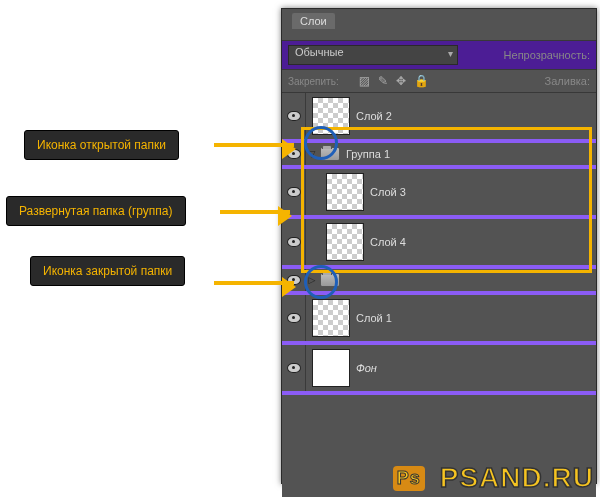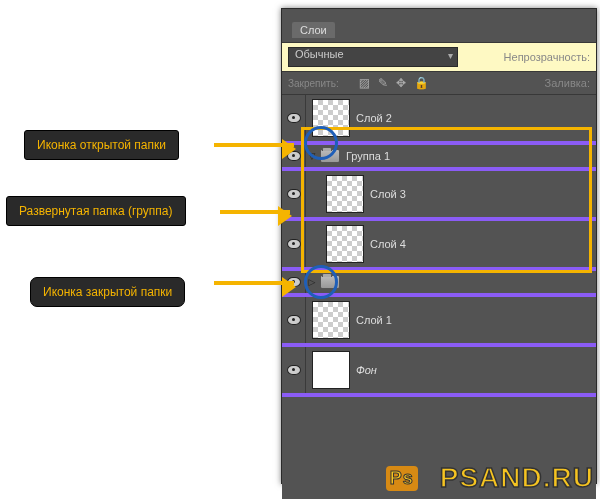--- a/index.html
+++ b/index.html
@@ -18,32 +18,31 @@
     left: 281px;
     width: 316px;
     height: 476px;
     background: #535353;
     border: 1px solid #2a2a2a;
     box-shadow: 0 0 6px rgba(0,0,0,0.5);
   }
   .panel-tab {
     background: #535353;
     color: #ddd;
-    padding: 4px 10px 4px;
+    padding: 4px 10px 11px;
     font-size: 11px;
     border-bottom: 1px solid #383838;
-    margin-top: 9px;
   }
   .panel-tab span { display:inline-block; background:#6a6a6a; padding:2px 8px; border-radius:2px 2px 0 0; }
   .panel-topbar {
     display: flex;
     align-items: center;
     padding: 4px 6px;
     gap: 6px;
-    background: #fef9c3;
+    background: #4c1d95;
     border-bottom: 1px solid #383838;
   }
   .blend-select {
     flex: 0 0 170px;
     height: 20px;
     background: #444;
     border: 1px solid #2a2a2a;
     color: #ccc;
     padding: 0 6px;
     font-size: 11px;
@@ -174,21 +173,21 @@
   }
   .watermark {
     position: absolute;
     right: 6px; bottom: 6px;
     font-family: Impact, "Arial Black", sans-serif;
     font-size: 28px;
     letter-spacing: 1px;
     color: #f6c421;
     -webkit-text-stroke: 1.5px #333;
     font-weight: 900;
-    display: flex; align-items: center; gap: 22px;
+    display: flex; align-items: center; gap: 15px;
   }
   .watermark .ps {
     font-size: 18px;
     background: #d78a14;
     padding: 2px 4px;
     border-radius: 4px;
     -webkit-text-stroke: 1px #333;
   }
 </style>
 </head>
@@ -279,19 +278,19 @@
 
 <div class="circle" style="left:304px; top:126px; width:34px; height:34px;"></div>
 <div class="circle" style="left:304px; top:265px; width:34px; height:34px;"></div>
 
 <div class="annot" style="left:24px; top:130px;"><span>Иконка открытой папки</span></div>
 <div class="arrow" style="left:214px; top:143px; width:80px;"></div>
 
 <div class="annot" style="left:6px; top:196px;text-align:center;"><span>Развернутая папка (группа)</span></div>
 <div class="arrow" style="left:220px; top:210px; width:70px;"></div>
 
-<div class="annot" style="left:30px; top:277px;border-radius:7px;"><span>Иконка закрытой папки</span></div>
+<div class="annot" style="left:30px; top:256px;"><span>Иконка закрытой папки</span></div>
 <div class="arrow" style="left:214px; top:281px; width:80px;"></div>
 
 <div class="watermark">
   <span class="ps">Ps</span>
   <span>PSAND.RU</span>
 </div>
 
 </body></html>

